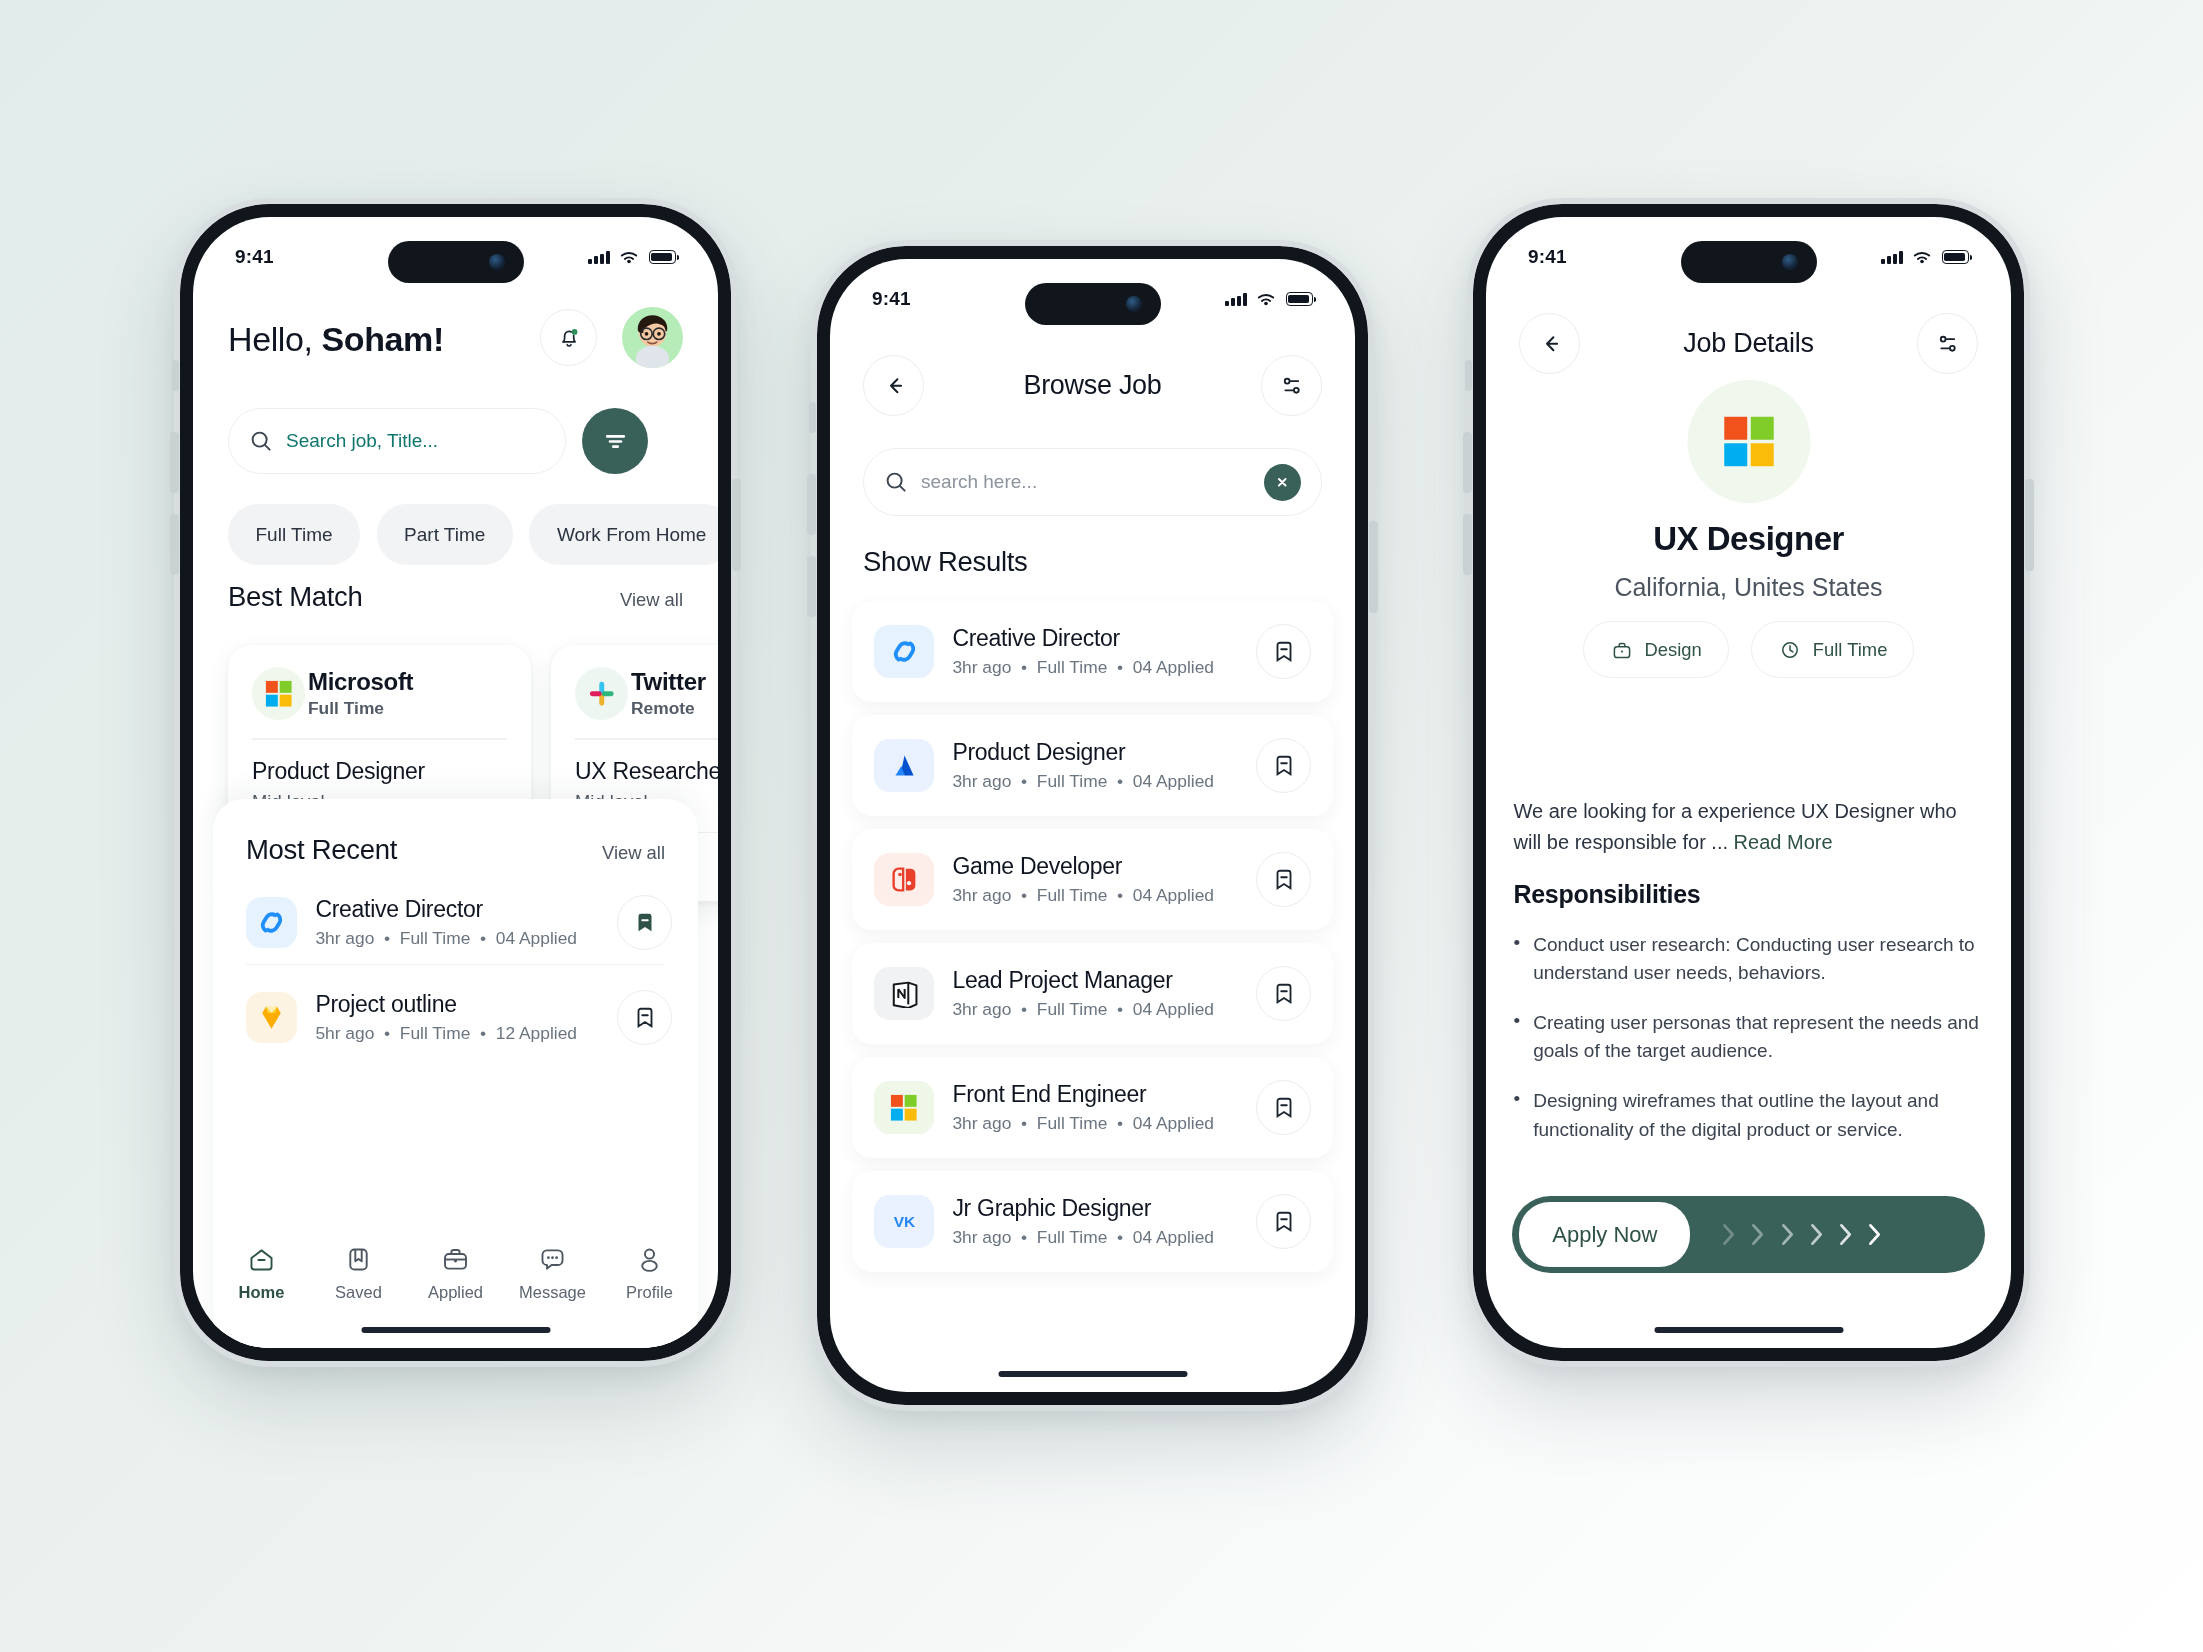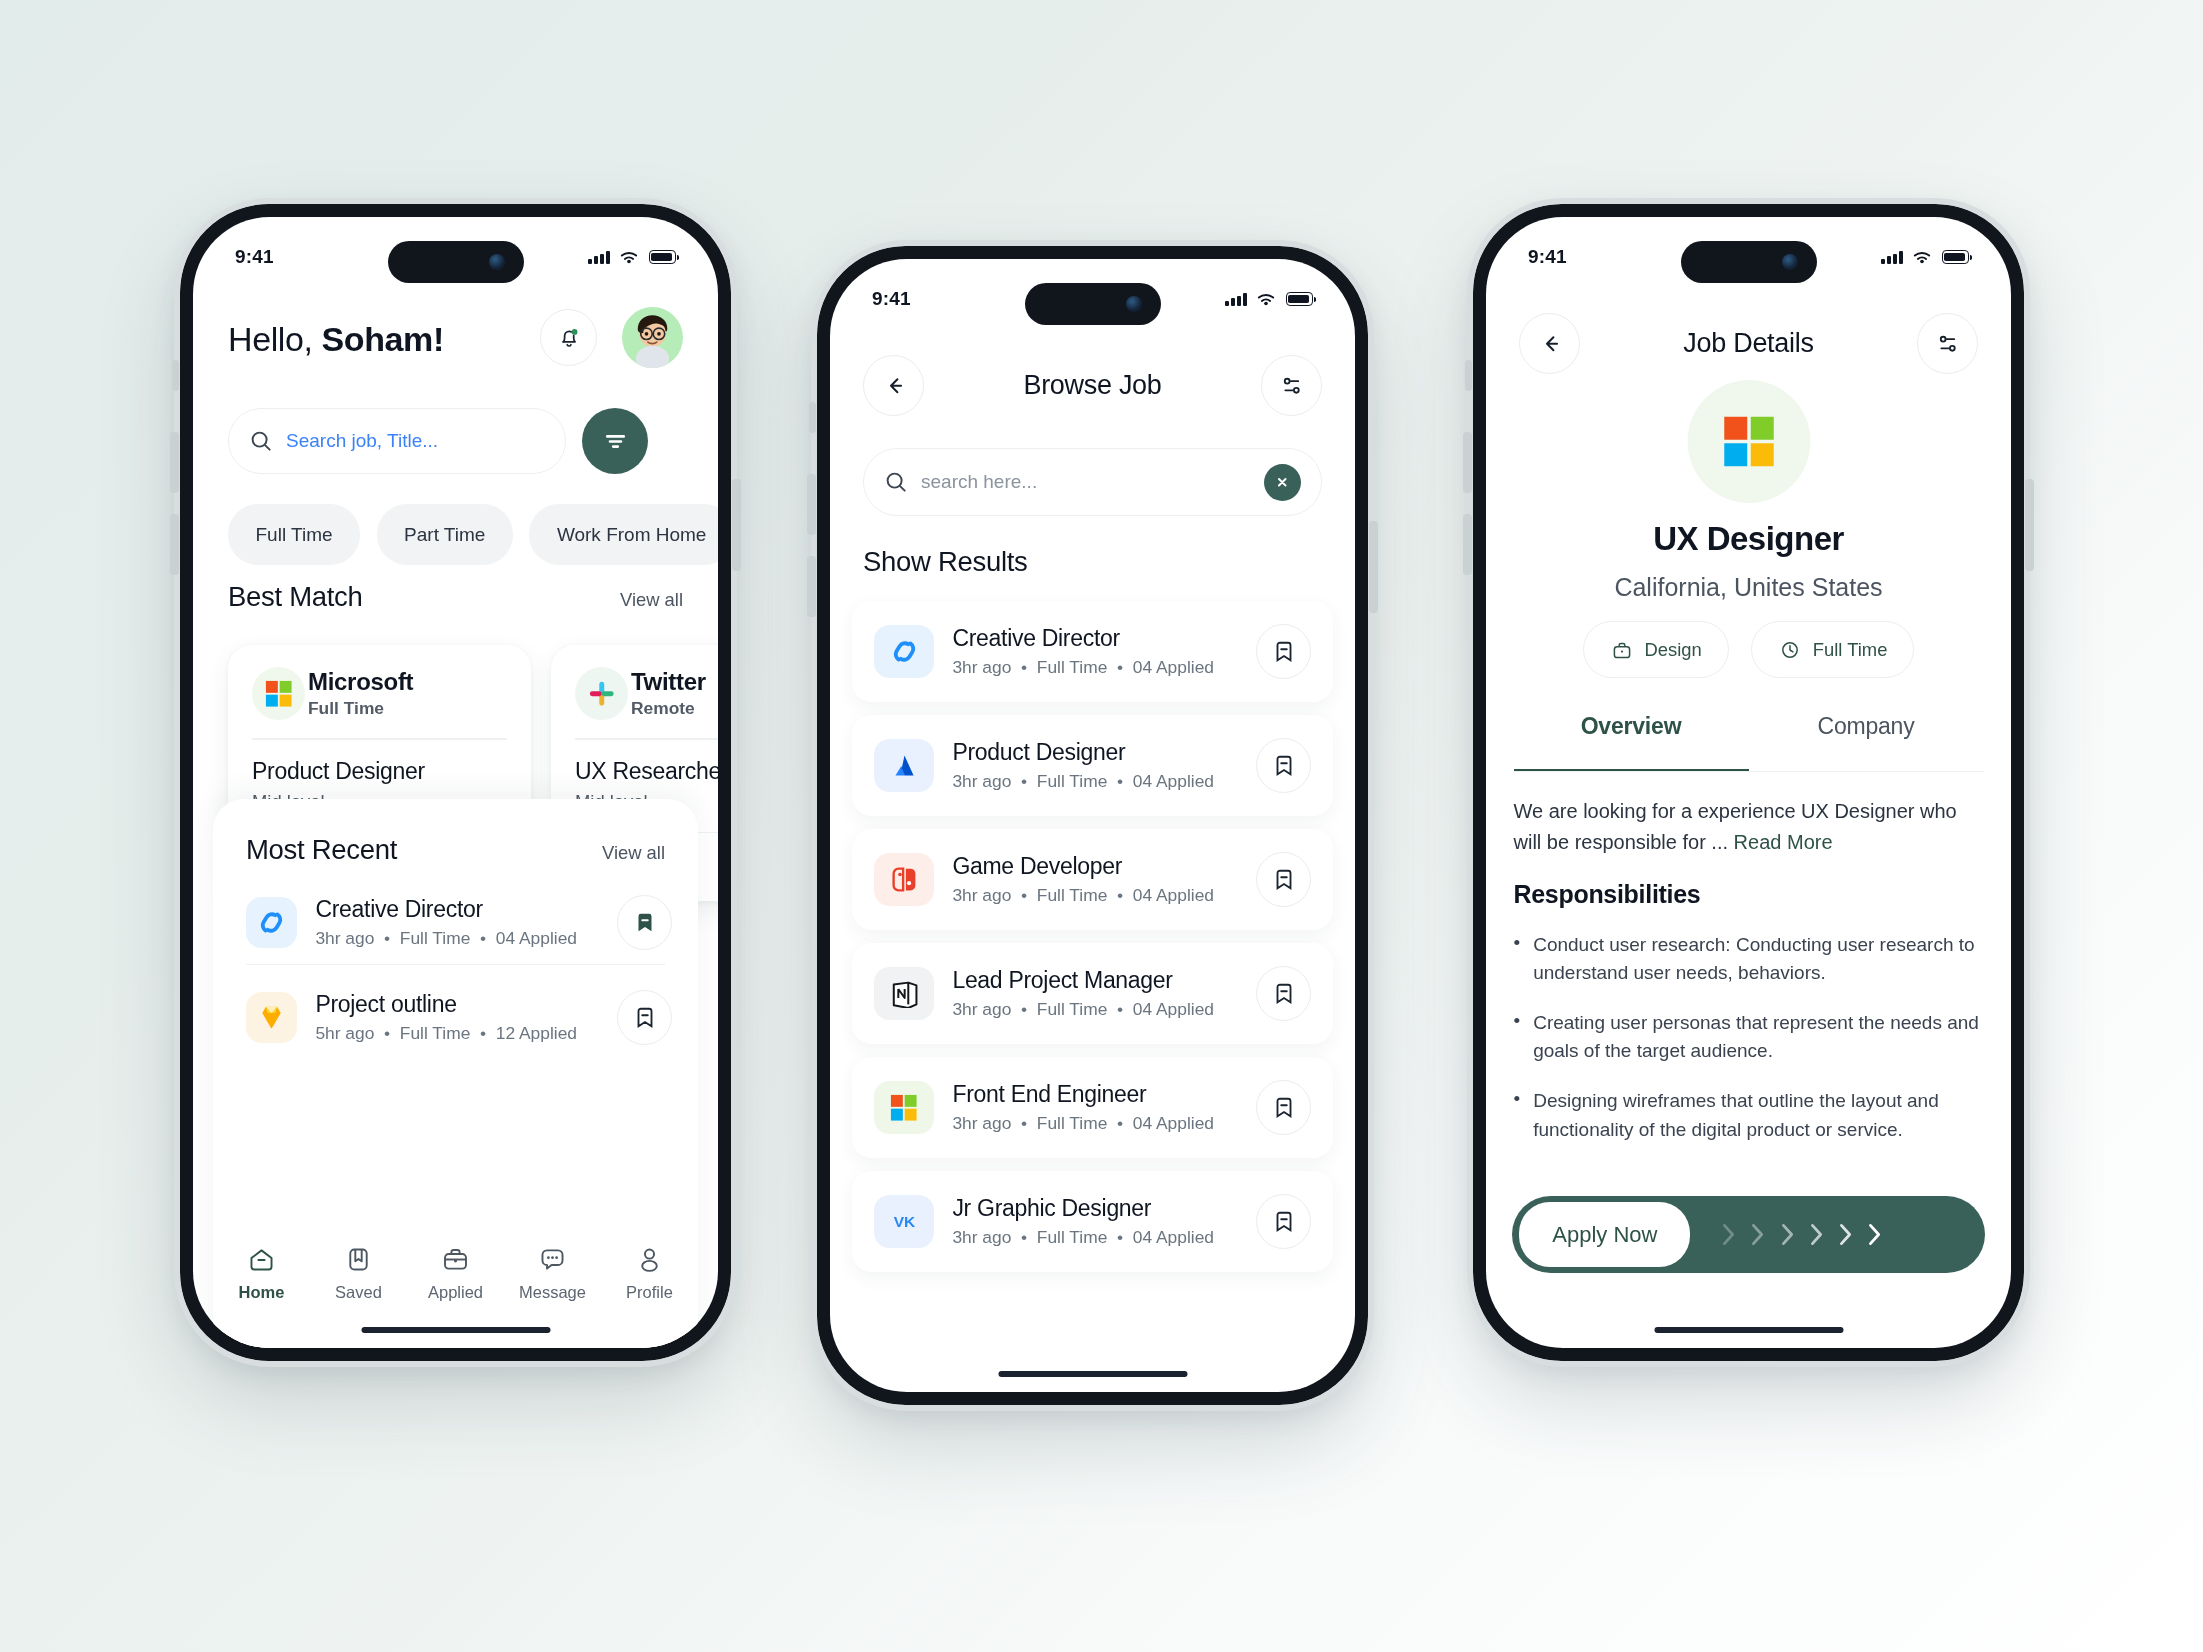--- a/index.html
+++ b/index.html
@@ -102,21 +102,21 @@
   }
   .p1-avatar {
     position: absolute; right: 35px; top: 90px; width: 61px; height: 61px;
     border-radius: 50%; background: #b6ecb8; overflow: hidden;
     display: flex; align-items: flex-end; justify-content: center;
   }
   .p1-search {
     position: absolute; left: 35px; top: 191px; width: 338px; height: 66px;
     border: 1.5px solid #eceef1; border-radius: 33px;
     display: flex; align-items: center; gap: 13px; padding: 0 20px;
-    font-size: 19px; color: #3b82f6; background: #fff;
+    font-size: 19px; color: #0f766e; background: #fff;
   }
   .p1-filter {
     position: absolute; left: 389px; top: 191px; width: 66px; height: 66px;
     border-radius: 33px; background: #3a6159;
     display: flex; align-items: center; justify-content: center;
   }
   .chips { position: absolute; left: 35px; top: 287px; display: flex; gap: 16.5px; }
   .chip {
     height: 61px; border-radius: 30px; background: #f2f3f4;
     display: flex; align-items: center; padding: 0 27.5px;
@@ -815,24 +815,20 @@
         </div>
         <div class="p3-tag">
           <svg width="24" height="24" viewBox="0 0 30 30">
             <circle cx="15" cy="15" r="9" fill="none" stroke="#2f5248" stroke-width="1.9"></circle>
             <path d="M15 9.8V15l3.6 2.4" stroke="#2f5248" stroke-width="1.9" fill="none" stroke-linecap="round" stroke-linejoin="round"></path>
           </svg>
           <span>Full Time</span>
         </div>
       </div>
 
-      <div class="p3-tabs">
-        <div class="p3-tab active">Overview</div>
-        <div class="p3-tab">Company</div>
-      </div>
 
       <div class="p3-desc">
         <span>We are looking for a experience UX Designer who will be responsible for ... </span><a href="#">Read More</a>
       </div>
 
       <div class="p3-resp-h">Responsibilities</div>
 
       <div class="p3-bullets">
         <div class="p3-bullet">
           <span class="dot">•</span>

